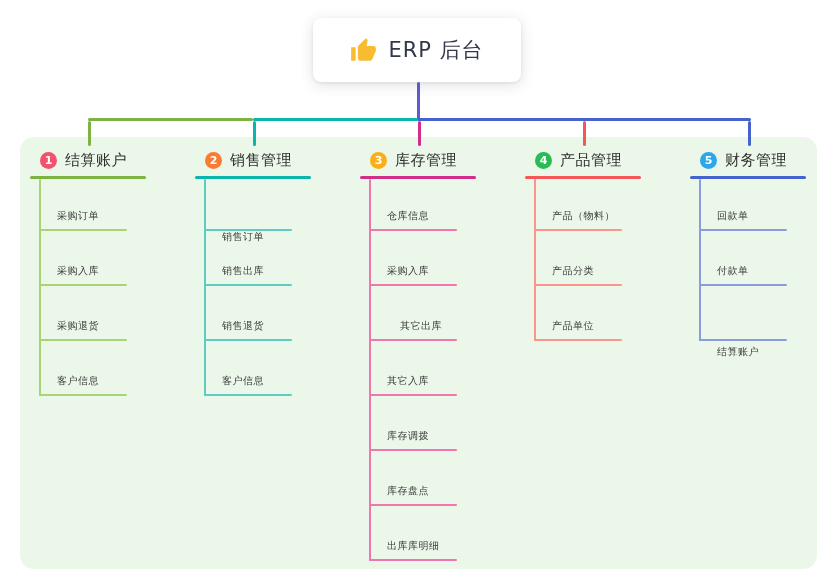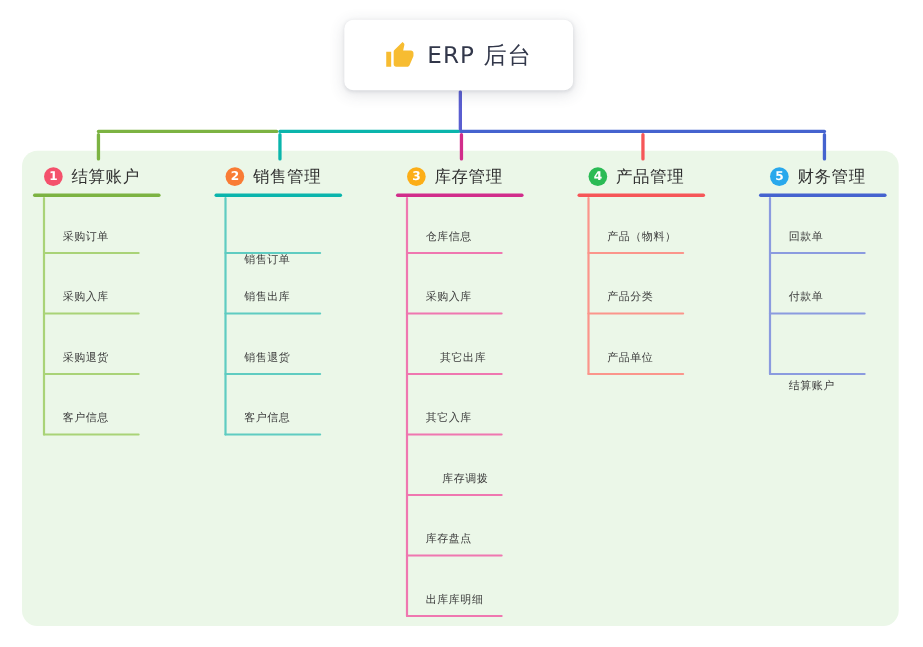--- a/index.html
+++ b/index.html
@@ -99,21 +99,21 @@
       <div class="line" style="left: 418px; top: 121px; width: 3px; height: 25px; background: rgb(209, 45, 139);"></div>
       <div class="branch">
         <div class="branch-title" style="left: 370px; top: 149px;">
           <span class="badge" style="background: rgb(252, 174, 23);">3</span>
           <span class="branch-label">库存管理</span>
         </div>
         <div class="child" style="left: 387px; top: 206px;">仓库信息</div>
         <div class="child" style="left: 387px; top: 261px;">采购入库</div>
         <div class="child" style="left: 387px; top: 316px; margin-left: 13px;">其它出库</div>
         <div class="child" style="left: 387px; top: 371px;">其它入库</div>
-        <div class="child" style="left: 402px; top: 426px; text-align: center;">库存调拨</div>
+        <div class="child" style="left: 387px; top: 426px; text-align: center;">库存调拨</div>
         <div class="child" style="left: 387px; top: 481px;">库存盘点</div>
         <div class="child" style="left: 387px; top: 536px;">出库库明细</div>
       </div>
       <div class="line" style="left: 360px; top: 176px; width: 116px; height: 3px; background: rgb(209, 45, 139);"></div>
       <div class="line" style="left: 369px; top: 179px; width: 2px; height: 382px; background: rgb(239, 119, 176);"></div>
       <div class="line" style="left: 369px; top: 229px; width: 88px; height: 2px; background: rgb(239, 119, 176);"></div>
       <div class="line" style="left: 369px; top: 284px; width: 88px; height: 2px; background: rgb(239, 119, 176);"></div>
       <div class="line" style="left: 369px; top: 339px; width: 88px; height: 2px; background: rgb(239, 119, 176);"></div>
       <div class="line" style="left: 369px; top: 394px; width: 88px; height: 2px; background: rgb(239, 119, 176);"></div>
       <div class="line" style="left: 369px; top: 449px; width: 88px; height: 2px; background: rgb(239, 119, 176);"></div>

